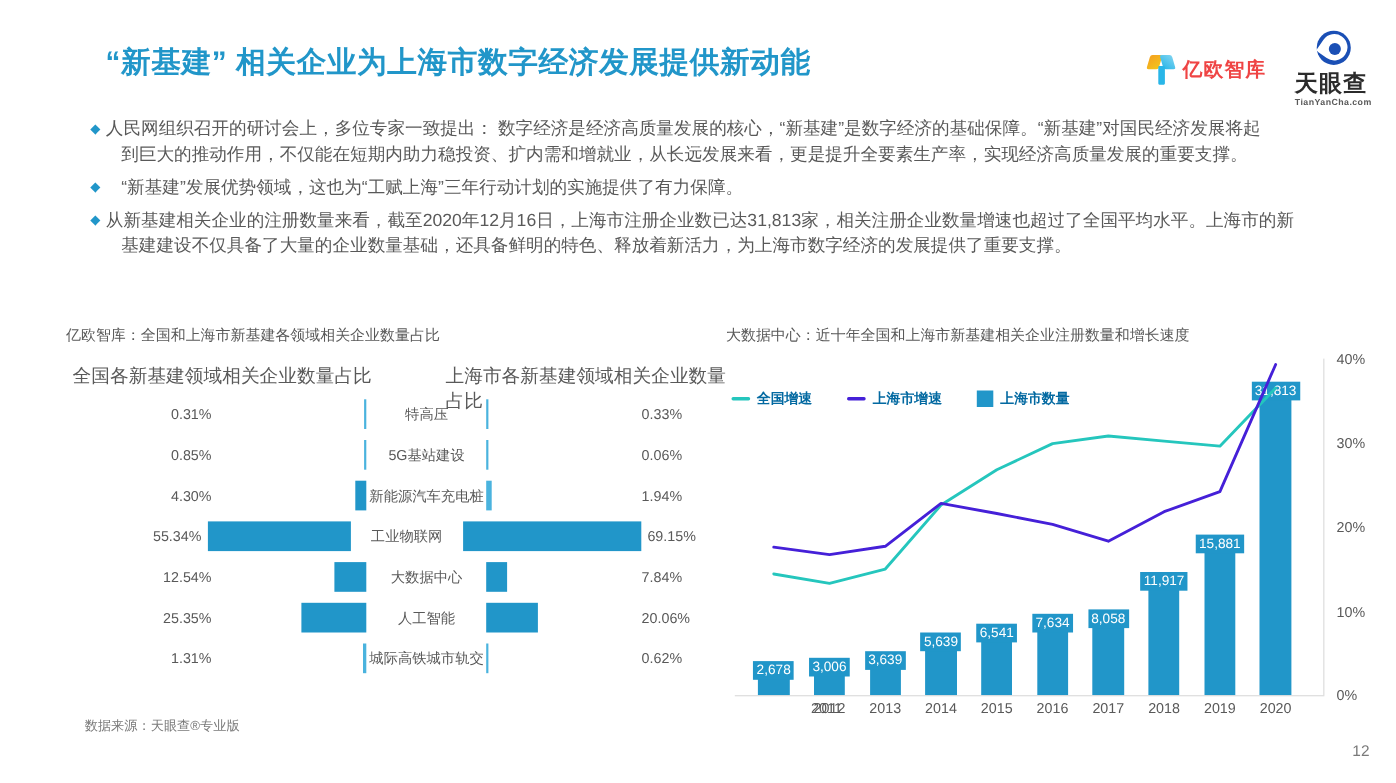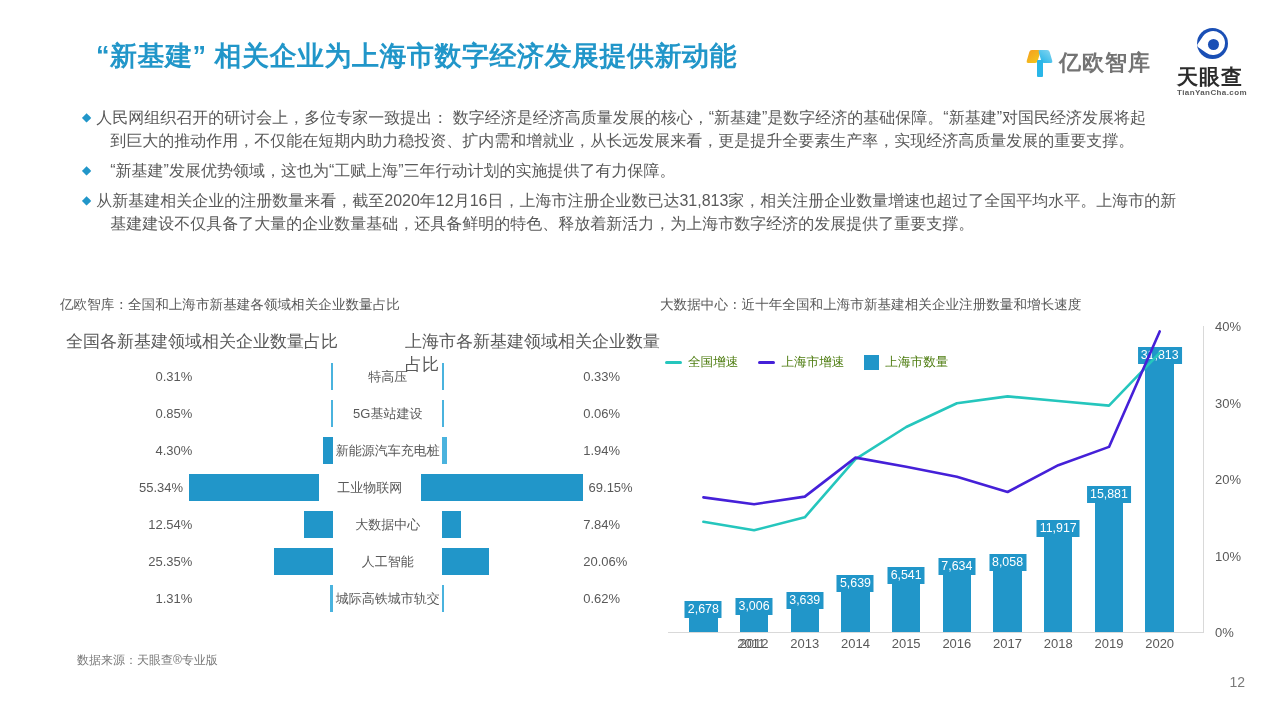--- a/index.html
+++ b/index.html
@@ -64,23 +64,23 @@
     transform: skewX(16deg);
     border-radius: 2px;
   }
   .logo-eo-mark .stem {
     position: absolute; left: 10px; top: 12px;
     width: 6px; height: 17px;
     background: #29b6e8;
     border-radius: 1px;
   }
   .logo-eo-text {
-    font-size: 22px;
+    font-size: 18px;
     font-weight: bold;
-    color: #737373;
+    color: #ef4444;
     letter-spacing: 1px;
   }
   .logo-tyc {
     display: flex;
     align-items: center;
     gap: 7px;
     flex-direction: column;
   }
   .logo-tyc-mark {
     width: 31px; height: 31px;
@@ -227,23 +227,24 @@
     white-space: nowrap;
   }
 
   
   .legend {
     position: absolute;
     left: 5px;
     top: 58px;
     display: flex;
     align-items: center;
-    gap: 20px;
+    gap: 32px;
     font-size: 12.6px;
-    color: #4d7c0f;
+    color: #0369a1;
+    font-weight: bold;
   }
   .legend-item { display: flex; align-items: center; gap: 6px; }
   .legend-line { width: 17px; height: 3px; border-radius: 2px; }
   .legend-swatch { width: 15px; height: 15px; }
 
   .plot {
     position: absolute;
     left: 0;
     top: 30px;
     width: 545px;

